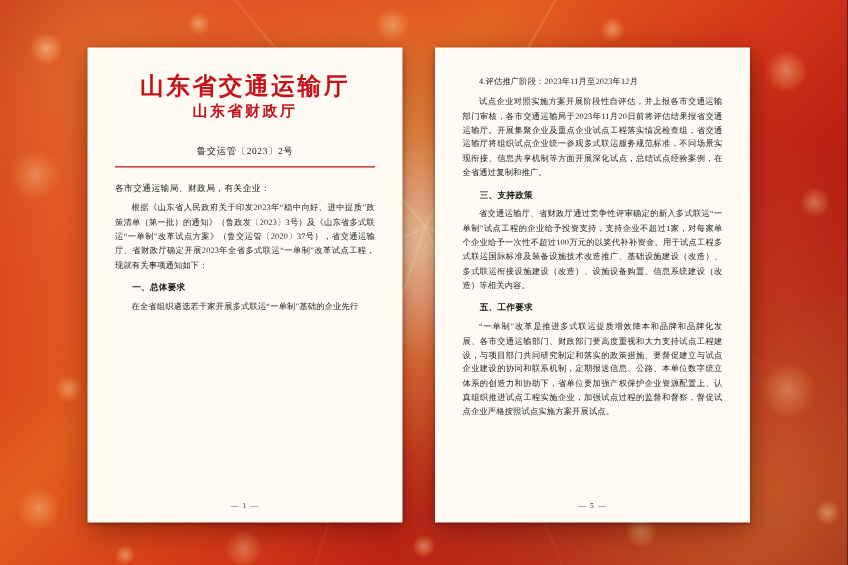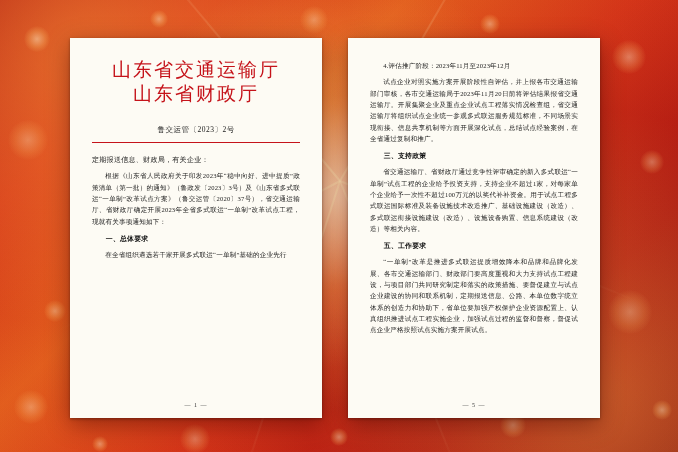--- a/index.html
+++ b/index.html
@@ -76,26 +76,26 @@
     height: 100%;
     box-sizing: border-box;
     padding: 20px 22px 16px 22px;
   }
 
   
   .ministry {
     text-align: center;
     color: #c5131a;
     font-family: "Liberation Serif", serif;
-    font-weight: normal;
+    font-weight: bold;
     letter-spacing: 2px;
     line-height: 1.28;
   }
   .ministry .l1 { font-size: 19px; }
-  .ministry .l2 { font-size: 19px; }
+  .ministry .l2 { font-size: 12px; }
 
   .doc-number {
     margin-top: 18px;
     text-align: center;
     font-size: 7.5px;
     color: #1a1a1a;
     letter-spacing: 0.5px;
   }
   .red-rule {
     margin: 7px 0 12px 0;
@@ -180,21 +180,21 @@
     <div class="page-inner">
       <div class="ministry">
         <div class="l1">山东省交通运输厅</div>
         <div class="l2">山东省财政厅</div>
       </div>
 
       <div class="doc-number">鲁交运管〔2023〕2号</div>
       <div class="red-rule"></div>
 
 
-      <div class="salutation">定期报送信息、财政局，有关企业：</div>
+      <div class="salutation">各市交通运输局、财政局，有关企业：</div>
 
       <div class="para">根据《山东省人民政府关于印发2023年“稳中向好、进中提质”政策清单（第一批）的通知》（鲁政发〔2023〕3号）及《山东省多式联运“一单制”改革试点方案》（鲁交运管〔2020〕37号），省交通运输厅、省财政厅确定开展2023年全省多式联运“一单制”改革试点工程，现就有关事项通知如下：</div>
 
       <div class="section-head">一、总体要求</div>
 
       <div class="para">在全省组织遴选若干家开展多式联运“一单制”基础的企业先行</div>
 
       <div class="page-num">— 1 —</div>
     </div>
   </div>

